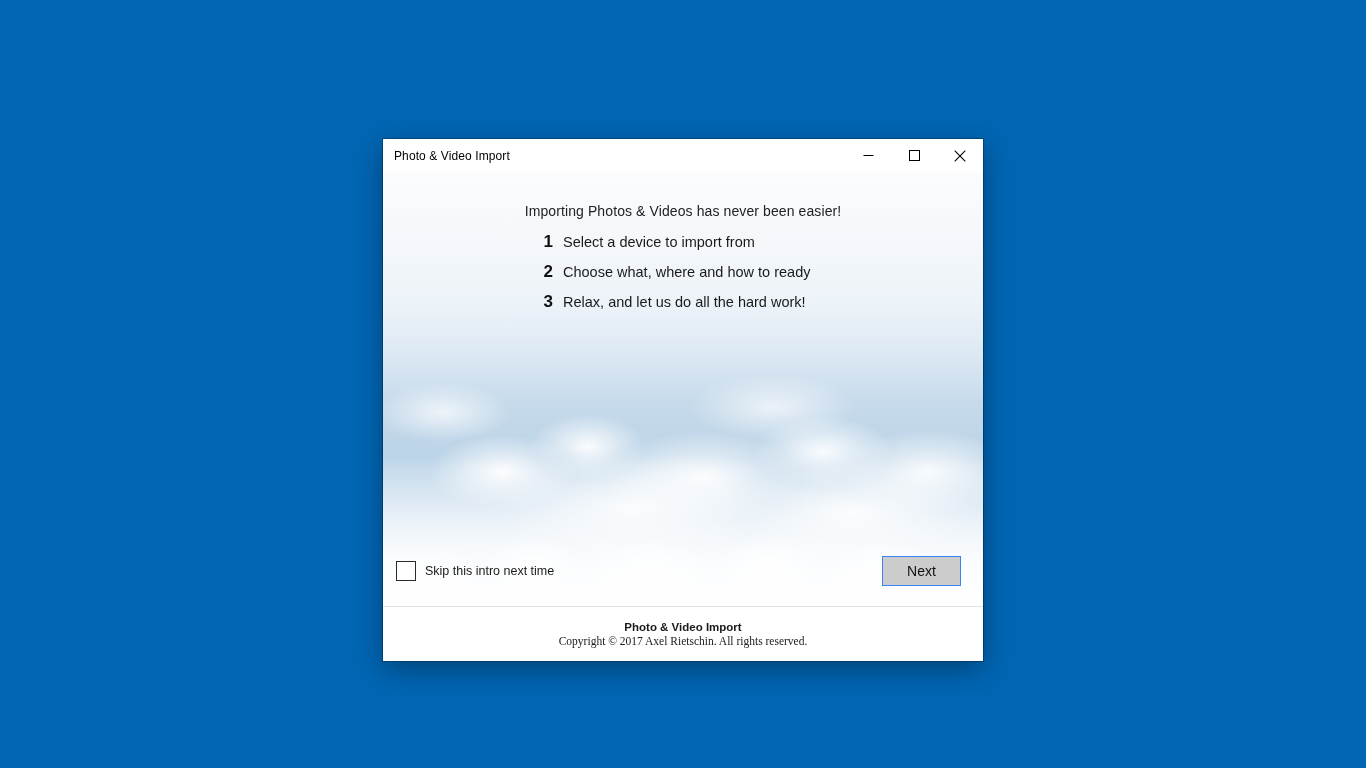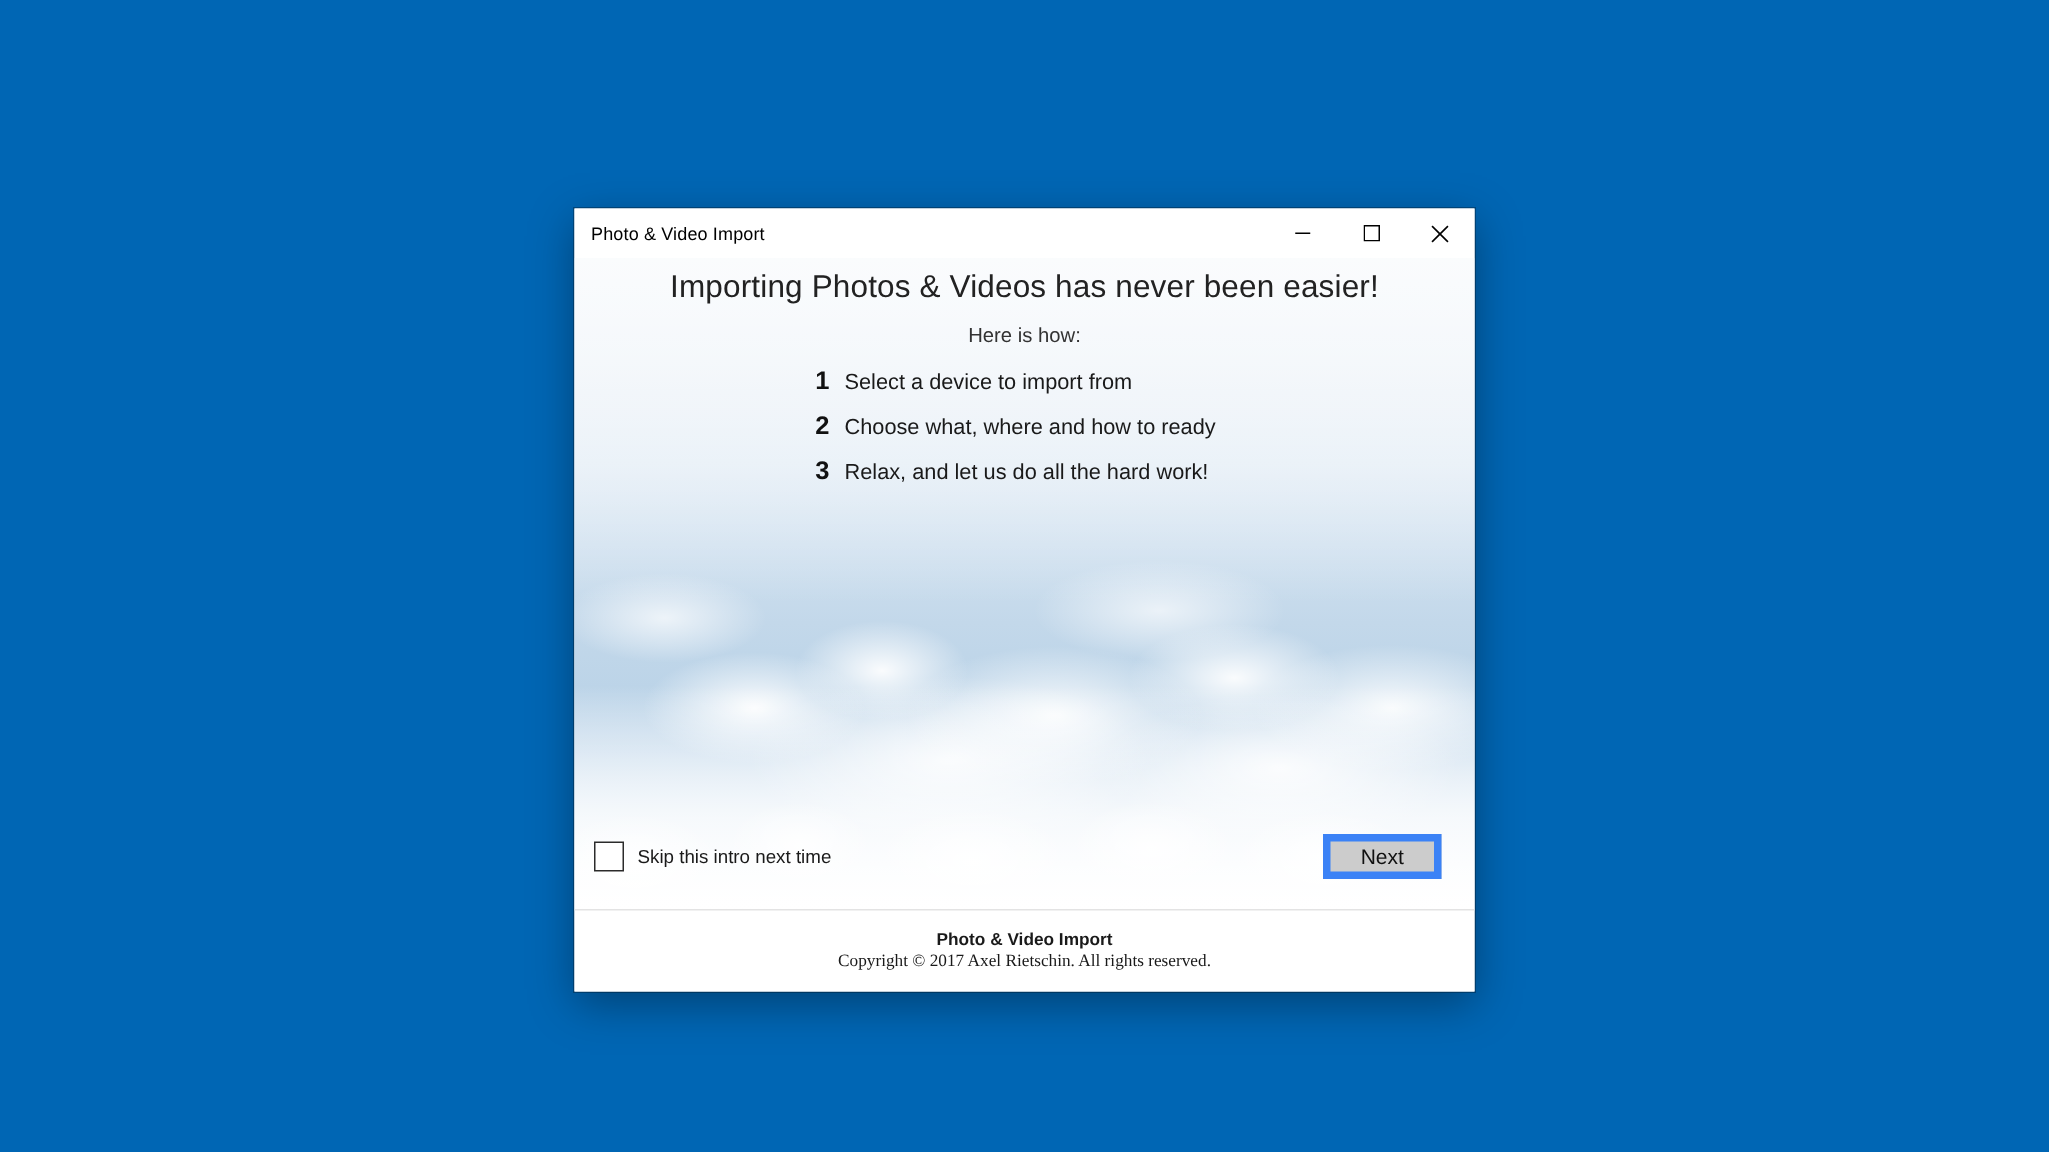--- a/index.html
+++ b/index.html
@@ -114,23 +114,23 @@
 
   #content {
     position: relative;
     z-index: 2;
     height: 100%;
     padding: 0;
   }
 
   #headline {
     text-align: center;
-    font-size: 21px;
+    font-size: 14px;
     color: #222222;
-    margin-top: 8px;
+    margin-top: 31px;
     letter-spacing: 0.1px;
   }
   #subhead {
     text-align: center;
     font-size: 13.5px;
     color: #333333;
     margin-top: 12px;
   }
 
   #steps {
@@ -187,21 +187,21 @@
   }
   #skip-label {
     font-size: 12.5px;
     color: #1a1a1a;
   }
   #next-button {
     margin-left: auto;
     width: 79px;
     height: 30px;
     background: #cccccc;
-    border: 5px solid #3b82f6;
+    border: 1px solid #3b82f6;
     color: #111111;
     font-size: 14px;
     display: flex;
     align-items: center;
     justify-content: center;
     box-sizing: border-box;
   }
 
   
   #footer {
@@ -254,21 +254,20 @@
         </div>
       </div>
     </div>
 
     <div id="window-body">
       <div id="sky"></div>
       <div id="veil"></div>
 
       <div id="content">
         <div id="headline">Importing Photos &amp; Videos has never been easier!</div>
-        <div id="subhead">Here is how:</div>
 
         <div id="steps">
           <div class="step">
             <div class="step-num">1</div>
             <div class="step-text">Select a device to import from</div>
           </div>
           <div class="step">
             <div class="step-num">2</div>
             <div class="step-text">Choose what, where and how to ready</div>
           </div>

